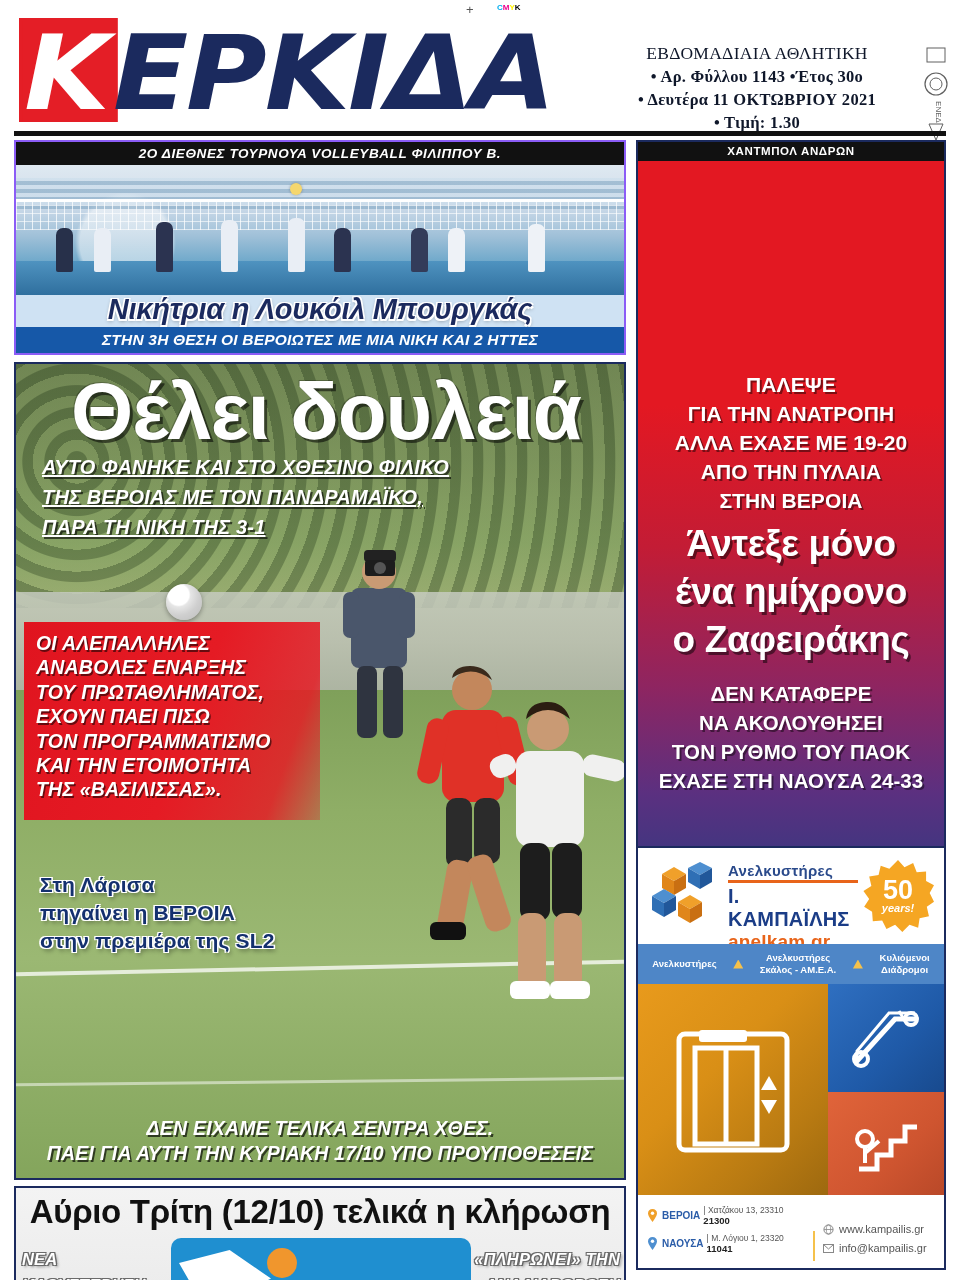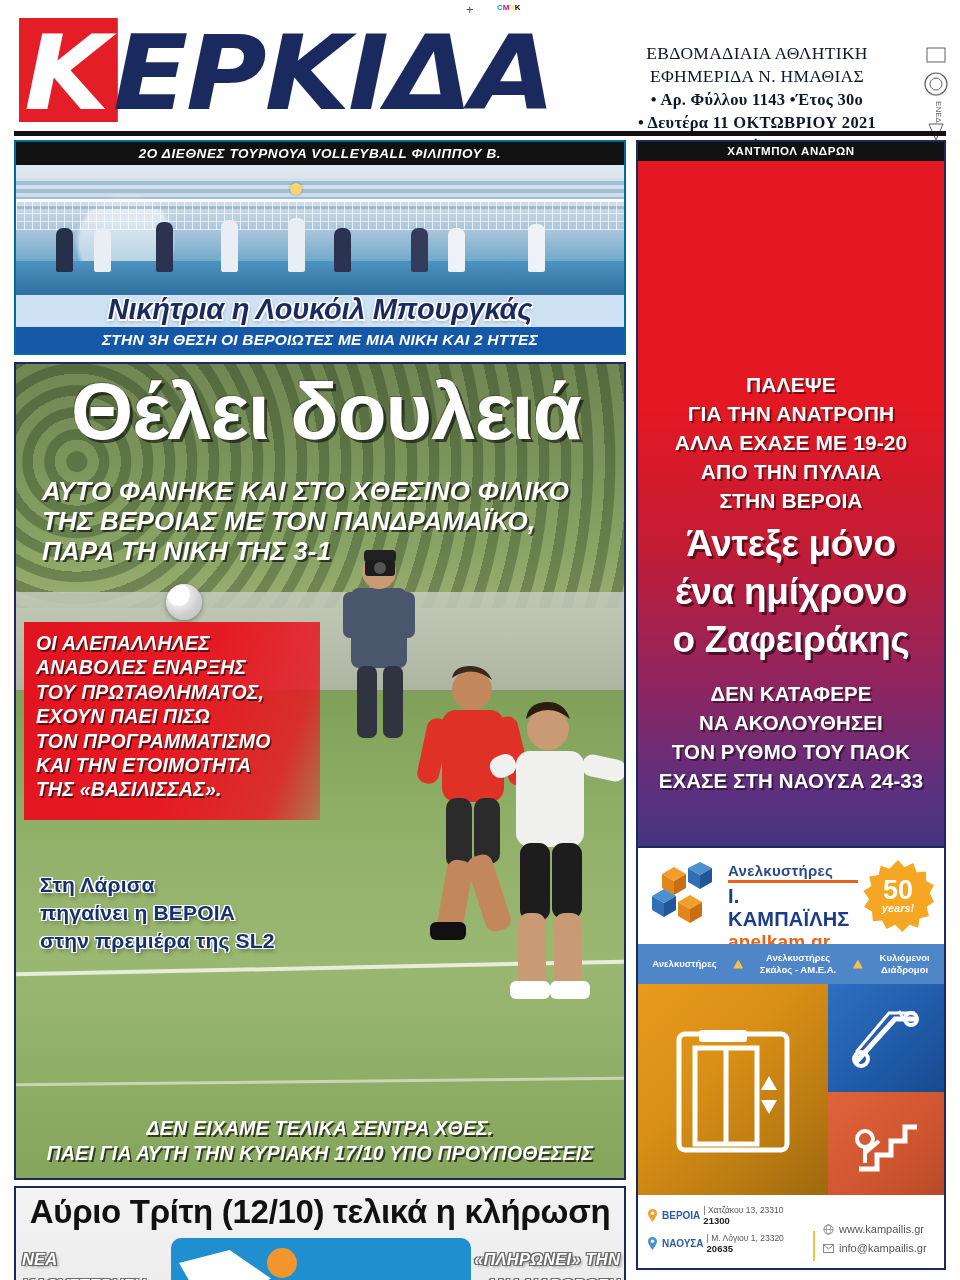--- a/index.html
+++ b/index.html
@@ -34,21 +34,21 @@
      display:flex; align-items:center; justify-content:center; }
   .ena-badge svg { opacity:.85; }
 
   
   .rule-black { position:absolute; left:14px; top:131px; width:932px; height:5px; background:#111; }
 
   
   .left-col { position:absolute; left:14px; top:140px; width:612px; height:1130px; }
 
   
-  .vb-block { position:absolute; left:0; top:0; width:612px; height:215px; border:2px solid #0369a1; overflow:hidden; background:#cfe2f3;}
+  .vb-block { position:absolute; left:0; top:0; width:612px; height:215px; border:2px solid #8b5cf6; overflow:hidden; background:#cfe2f3;}
   .vb-kicker { position:absolute; left:0; top:0; width:100%; height:23px; background:#111; color:#fff;
     font-size:13.5px; font-weight:bold; letter-spacing:.6px; text-align:center; line-height:23px; font-style:italic;}
   .vb-photo { position:absolute; left:0; top:23px; width:100%; height:130px;
      background:
        radial-gradient(circle at 18% 60%, rgba(255,255,255,.5) 0 9%, transparent 10%),
        linear-gradient(180deg,#dfe9f1 0%,#cfdcea 30%,#9fc0d8 55%,#6ea8ca 75%,#4e93bf 100%);
      overflow:hidden; }
   .vb-photo .net { position:absolute; left:0; top:26%; width:100%; height:3px; background:#fff; }
   .vb-photo .netmesh { position:absolute; left:0; top:28%; width:100%; height:22%;
      background: repeating-linear-gradient(90deg, rgba(255,255,255,.75) 0 1px, transparent 1px 8px),
@@ -74,23 +74,23 @@
      background: repeating-radial-gradient(circle at 10% 40%, rgba(60,85,40,.55) 0 10px, rgba(120,150,80,.35) 11px 22px); opacity:.9;}
   .mb-wall { position:absolute; left:0; top:28%; width:100%; height:14%; background:linear-gradient(180deg,#c6cbc0,#a9b0a4); opacity:.85;}
   .mb-grass { position:absolute; left:0; top:40%; width:100%; height:60%;
      background:linear-gradient(180deg,#7fa05a 0%,#8fae66 25%,#9bb873 55%,#84a55c 100%); }
   .mb-line1 { position:absolute; left:0; top:74%; width:100%; height:4px; background:rgba(255,255,255,.75); transform:rotate(-1.2deg); }
   .mb-line2 { position:absolute; left:0; top:88%; width:100%; height:3px; background:rgba(255,255,255,.5); transform:rotate(-.6deg); }
 
   .headline { position:absolute; left:0; top:6px; width:100%; text-align:center;
      font-size:80px; line-height:84px; font-weight:bold; color:#fff; letter-spacing:-1px;
      text-shadow: 3px 3px 0 rgba(0,0,0,.55), -1px -1px 0 rgba(0,0,0,.25); padding-left: 12px; }
-  .subhead { position:absolute; left:26px; top:112px; width:570px;
-     font-size:26px; line-height:30px; font-weight:bold; font-style:italic; color:#fff; letter-spacing:.2px;
-     text-shadow: 2px 2px 0 rgba(0,0,0,.6); }
+  .subhead { position:absolute; left:26px; top:88px; width:570px;
+     font-size:20px; line-height:30px; font-weight:bold; font-style:italic; color:#fff; letter-spacing:.2px;
+     text-shadow: 2px 2px 0 rgba(0,0,0,.6); text-decoration: underline; }
 
   
   .ph { position:absolute; }
   .ph-photog { left:315px; top:178px; width:98px; height:200px; }
   .ph-red { left:390px; top:300px; width:130px; height:300px; }
   .ph-white { left:470px; top:335px; width:150px; height:310px; }
   .ph-ball2 { position:absolute; left:150px; top:220px; width:36px; height:36px; border-radius:50%;
      background:radial-gradient(circle at 35% 30%, #fff 0 30%, #e6e6e6 35%, #cfcfcf 60%, #bdbdbd 100%);
      box-shadow:0 2px 5px rgba(0,0,0,.35); }
 
@@ -199,21 +199,20 @@
   <div class="cmyk">
     <span class="c-c">C</span><span class="c-m">M</span><span class="c-y">Y</span><span class="c-k">K</span>
   </div>
 
   <div class="masthead">
     <div class="logo">
       <div class="logo-text"><span class="logo-k">Κ</span><span>ΕΡΚΙΔΑ</span></div>
     </div>
     <div class="masthead-info">
       <div class="mi-line">ΕΒΔΟΜΑΔΙΑΙΑ ΑΘΛΗΤΙΚΗ</div>
-      <div class="mi-line">ΕΦΗΜΕΡΙΔΑ Ν. ΗΜΑΘΙΑΣ</div>
       <div class="mi-line b">• Αρ. Φύλλου 1143 •Έτος 30ο</div>
       <div class="mi-line b">• Δευτέρα 11 ΟΚΤΩΒΡΙΟΥ 2021</div>
       <div class="mi-line b">• Τιμή: 1.30</div>
     </div>
     <div class="ena-badge">
       <svg width="30" height="96" viewBox="0 0 30 96" aria-hidden="true">
         <rect x="6" y="2" width="18" height="14" fill="none" stroke="#444" stroke-width="1"></rect>
         <circle cx="15" cy="38" r="11" fill="none" stroke="#444" stroke-width="1.2"></circle>
         <circle cx="15" cy="38" r="6" fill="none" stroke="#444" stroke-width="1"></circle>
         <text x="15" y="66" font-size="8" fill="#444" text-anchor="middle" transform="rotate(90 15 66)">ΕΝΕΔ</text>
@@ -479,21 +478,21 @@
               <span class="addr"><span>| Χατζάκου 13, 23310 </span><b>21300</b></span>
             </div>
             <div class="row">
               <span class="pin">
                 <svg width="11" height="13" viewBox="0 0 11 13" aria-hidden="true">
                     <path d="M5.5 0C2.8 0 1 1.9 1 4.3 1 7.4 5.5 13 5.5 13S10 7.4 10 4.3C10 1.9 8.2 0 5.5 0z" fill="#4e8fd0"></path>
                     <circle cx="5.5" cy="4.2" r="1.7" fill="#fff"></circle>
                   </svg>
               </span>
               <span class="city">ΝΑΟΥΣΑ</span>
-              <span class="addr"><span>| Μ. Λόγιου 1, 23320 </span><b>20635</b></span>
+              <span class="addr"><span>| Μ. Λόγιου 1, 23320 </span><b>11041</b></span>
             </div>
           </div>
           <div class="vline"></div>
           <div class="web" style="width:112px;">
             <div>
               <span class="ic">
                 <svg width="11" height="11" viewBox="0 0 11 11" aria-hidden="true">
                     <circle cx="5.5" cy="5.5" r="4.6" fill="none" stroke="#888" stroke-width="1"></circle>
                     <ellipse cx="5.5" cy="5.5" rx="2.2" ry="4.6" fill="none" stroke="#888" stroke-width=".8"></ellipse>
                     <line x1="1" y1="5.5" x2="10" y2="5.5" stroke="#888" stroke-width=".8"></line>

